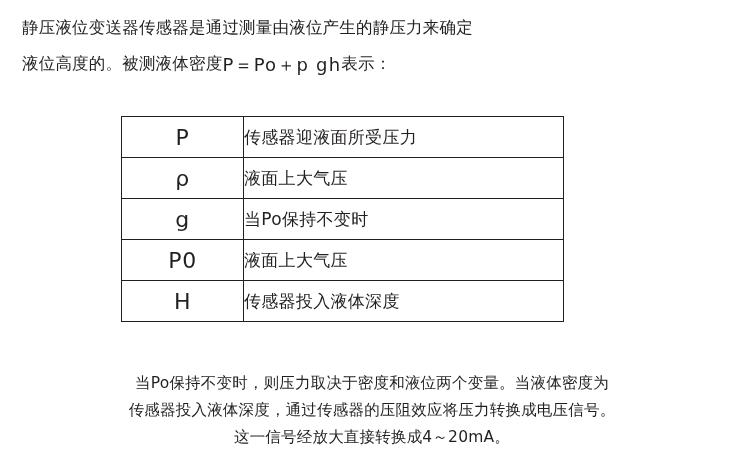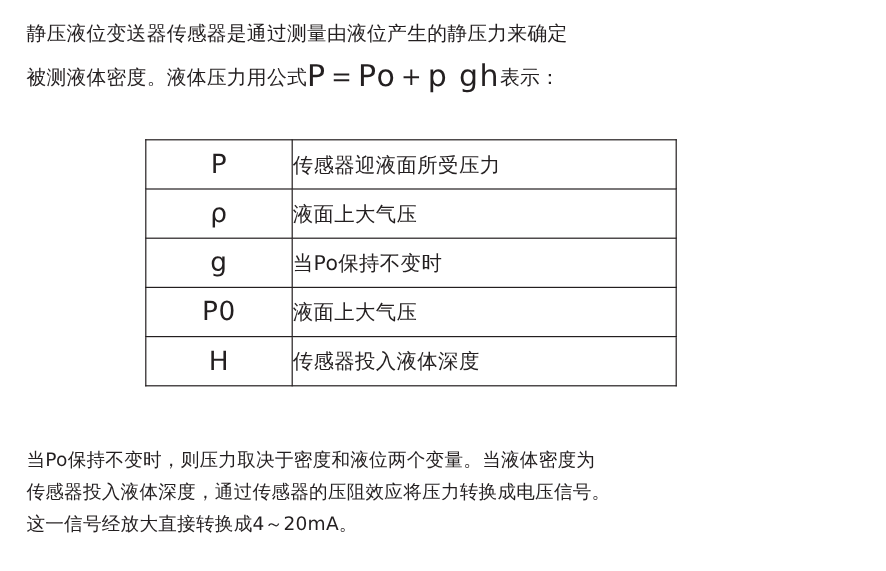--- a/index.html
+++ b/index.html
@@ -29,21 +29,21 @@
     width: 700px;
     font-size: 16.5px;
     line-height: 36px;
     letter-spacing: 0.2px;
   }
   .intro .line {
     display: block;
     white-space: nowrap;
   }
   .formula {
-    font-size: 25px;
+    font-size: 18px;
     letter-spacing: 1.2px;
     vertical-align: -2px;
     font-family: "DejaVu Sans", "Liberation Sans", sans-serif;
   }
 
   
   .table-wrap {
     position: absolute;
     left: 121px;
     top: 116px;
@@ -78,30 +78,31 @@
     left: 22px;
     top: 370px;
     width: 700px;
     font-size: 15.5px;
     line-height: 27px;
     letter-spacing: 0.2px;
   }
   .bottom .line {
     display: block;
     white-space: nowrap;
+    text-align: center;
   }
 </style>
 </head>
 <body>
 
 <div class="page">
 
   <div class="intro">
     <span class="line">静压液位变送器传感器是通过测量由液位产生的静压力来确定</span>
-    <span class="line"><span>被测液体密度。液体压力用公式</span><span class="formula">P＝Po＋p  gh</span><span>表示：</span></span>
+    <span class="line"><span>液位高度的。被测液体密度</span><span class="formula">P＝Po＋p  gh</span><span>表示：</span></span>
   </div>
 
   <div class="table-wrap">
     <table class="symbols">
       <tbody>
         <tr>
           <td class="sym">P</td>
           <td class="desc">传感器迎液面所受压力</td>
         </tr>
         <tr>

